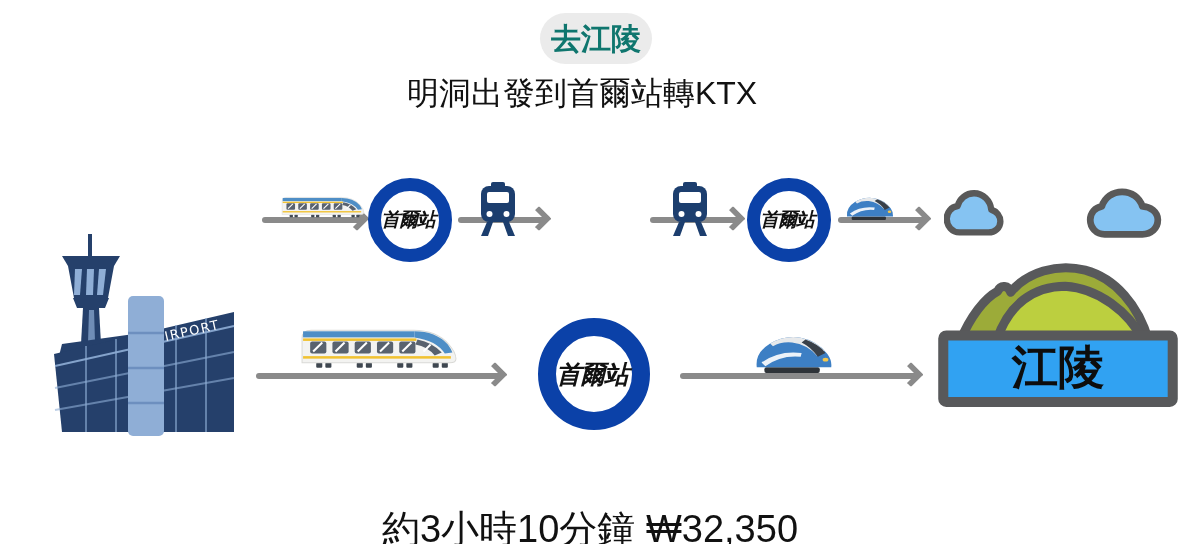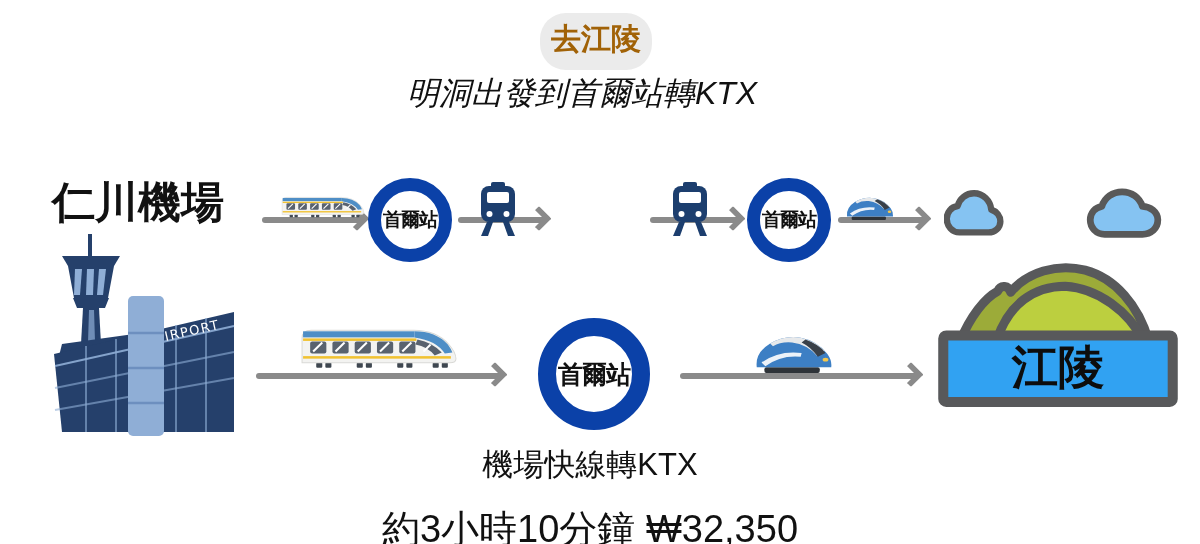--- a/index.html
+++ b/index.html
@@ -2,25 +2,25 @@
 <html><head>
 <meta charset="utf-8">
 <style>
   html,body{margin:0;padding:0;background:#ffffff;}
   .canvas{
     position:relative;width:1200px;height:544px;background:#ffffff;overflow:hidden;
     font-family:"Liberation Sans","DejaVu Sans",sans-serif;color:#111;
   }
   
   .badge{
-    position:absolute;left:540px;top:13px;height:57px;line-height:51px;
+    position:absolute;left:540px;top:13px;height:51px;line-height:51px;
     padding:0 11px;background:#EBEBEB;border-radius:26px;
-    font-size:30px;font-weight:700;color:#a16207;white-space:nowrap;
-  }
-  .header-line{position:absolute;left:0;width:1164px;text-align:center;white-space:nowrap;font-style:italic;}
+    font-size:30px;font-weight:700;color:#0f766e;white-space:nowrap;
+  }
+  .header-line{position:absolute;left:0;width:1164px;text-align:center;white-space:nowrap;}
   .hl1{top:72px;font-size:32px;}
   .hl2{top:112px;font-size:31px;}
   
   .origin-label{
     position:absolute;left:52px;top:174px;font-size:43px;font-weight:900;
     letter-spacing:0px;white-space:nowrap;
   }
   .airport-svg{position:absolute;left:36px;top:232px;width:204px;height:204px;}
   
   .arrow{position:absolute;height:6px;background:#8A8A8A;border-radius:3px;}
@@ -31,21 +31,21 @@
   }
   .a1{left:262px;top:217px;width:102px;}
   .a2{left:458px;top:217px;width:88px;}
   .a3{left:650px;top:217px;width:90px;}
   .a4{left:838px;top:217px;width:88px;}
   .a5{left:256px;top:373px;width:246px;}
   .a6{left:680px;top:373px;width:238px;}
   
   .station{
     position:absolute;background:#fff;border-radius:50%;
-    display:flex;align-items:center;justify-content:center;white-space:nowrap;
+    display:flex;align-items:center;white-space:nowrap;font-style:italic;
   }
   .c-sm{width:58px;height:58px;border:13px solid #0B41A8;font-size:19px;font-weight:700;letter-spacing:-1px;}
   .c1{left:368px;top:178px;}
   .c2{left:559px;top:178px;border-color:#35AAE2;}
   .c3{left:747px;top:178px;}
   .c-lg{left:538px;top:318px;width:76px;height:76px;border:18px solid #0B41A8;font-size:25px;font-weight:900;letter-spacing:-1px;}
   
   .icon{position:absolute;}
   .train-sm{left:280px;top:193px;width:86px;height:26px;}
   .train-lg{left:298px;top:322px;width:162px;height:49px;}
@@ -62,21 +62,20 @@
   .cap2{top:504px;font-size:38px;}
 </style>
 </head>
 <body>
 
 <div class="canvas">
 
   <div class="badge">去江陵</div>
   <div class="header-line hl1">明洞出發到首爾站轉KTX</div>
 
-  <div class="origin-label">仁川機場</div>
   <svg class="airport-svg" viewBox="0 0 204 204">
     <rect x="52" y="2" width="4" height="24" fill="#25406B"></rect>
     <polygon points="26,24 84,24 78,34 32,34" fill="#25406B"></polygon>
     <polygon points="32,34 78,34 72,66 38,66" fill="#25406B"></polygon>
     <polygon points="39,37 46,37 44,63 38,63" fill="#8FAED6"></polygon>
     <polygon points="51,37 58,37 57,63 50,63" fill="#8FAED6"></polygon>
     <polygon points="63,37 70,37 67,63 61,63" fill="#8FAED6"></polygon>
     <polygon points="37,66 73,66 69,76 41,76" fill="#25406B"></polygon>
     <polygon points="47,76 63,76 65,112 45,112" fill="#25406B"></polygon>
     <polygon points="53,78 58,78 59,110 52,110" fill="#8FAED6" opacity="0.7"></polygon>
@@ -229,16 +228,15 @@
     <ellipse cx="77" cy="33" rx="3" ry="2" fill="#F5C84C"></ellipse>
   </svg>
 
   <svg class="icon gangneung" viewBox="0 0 246 156">
     <path d="M26 86 C36 62 50 44 63 37 C66 30 74 31 76 38 C92 18 122 9 150 16 C180 24 203 51 213 86 Z" fill="#9CAB39" stroke="#58595B" stroke-width="9" stroke-linejoin="round"></path>
     <path d="M62 86 C74 49 100 32 130 32 C163 34 193 57 208 86 Z" fill="#BCCF3F" stroke="#58595B" stroke-width="9" stroke-linejoin="round"></path>
     <rect x="9" y="81" width="228" height="66" rx="3" fill="#31A2F2" stroke="#58595B" stroke-width="10"></rect>
     <text x="123" y="128" font-size="46" font-weight="900" fill="#0d0d0d" text-anchor="middle">江陵</text>
   </svg>
 
-  <div class="caption cap1">機場快線轉KTX</div>
   <div class="caption cap2">約3小時10分鐘 ₩32,350</div>
 
 </div>
 
 </body></html>

